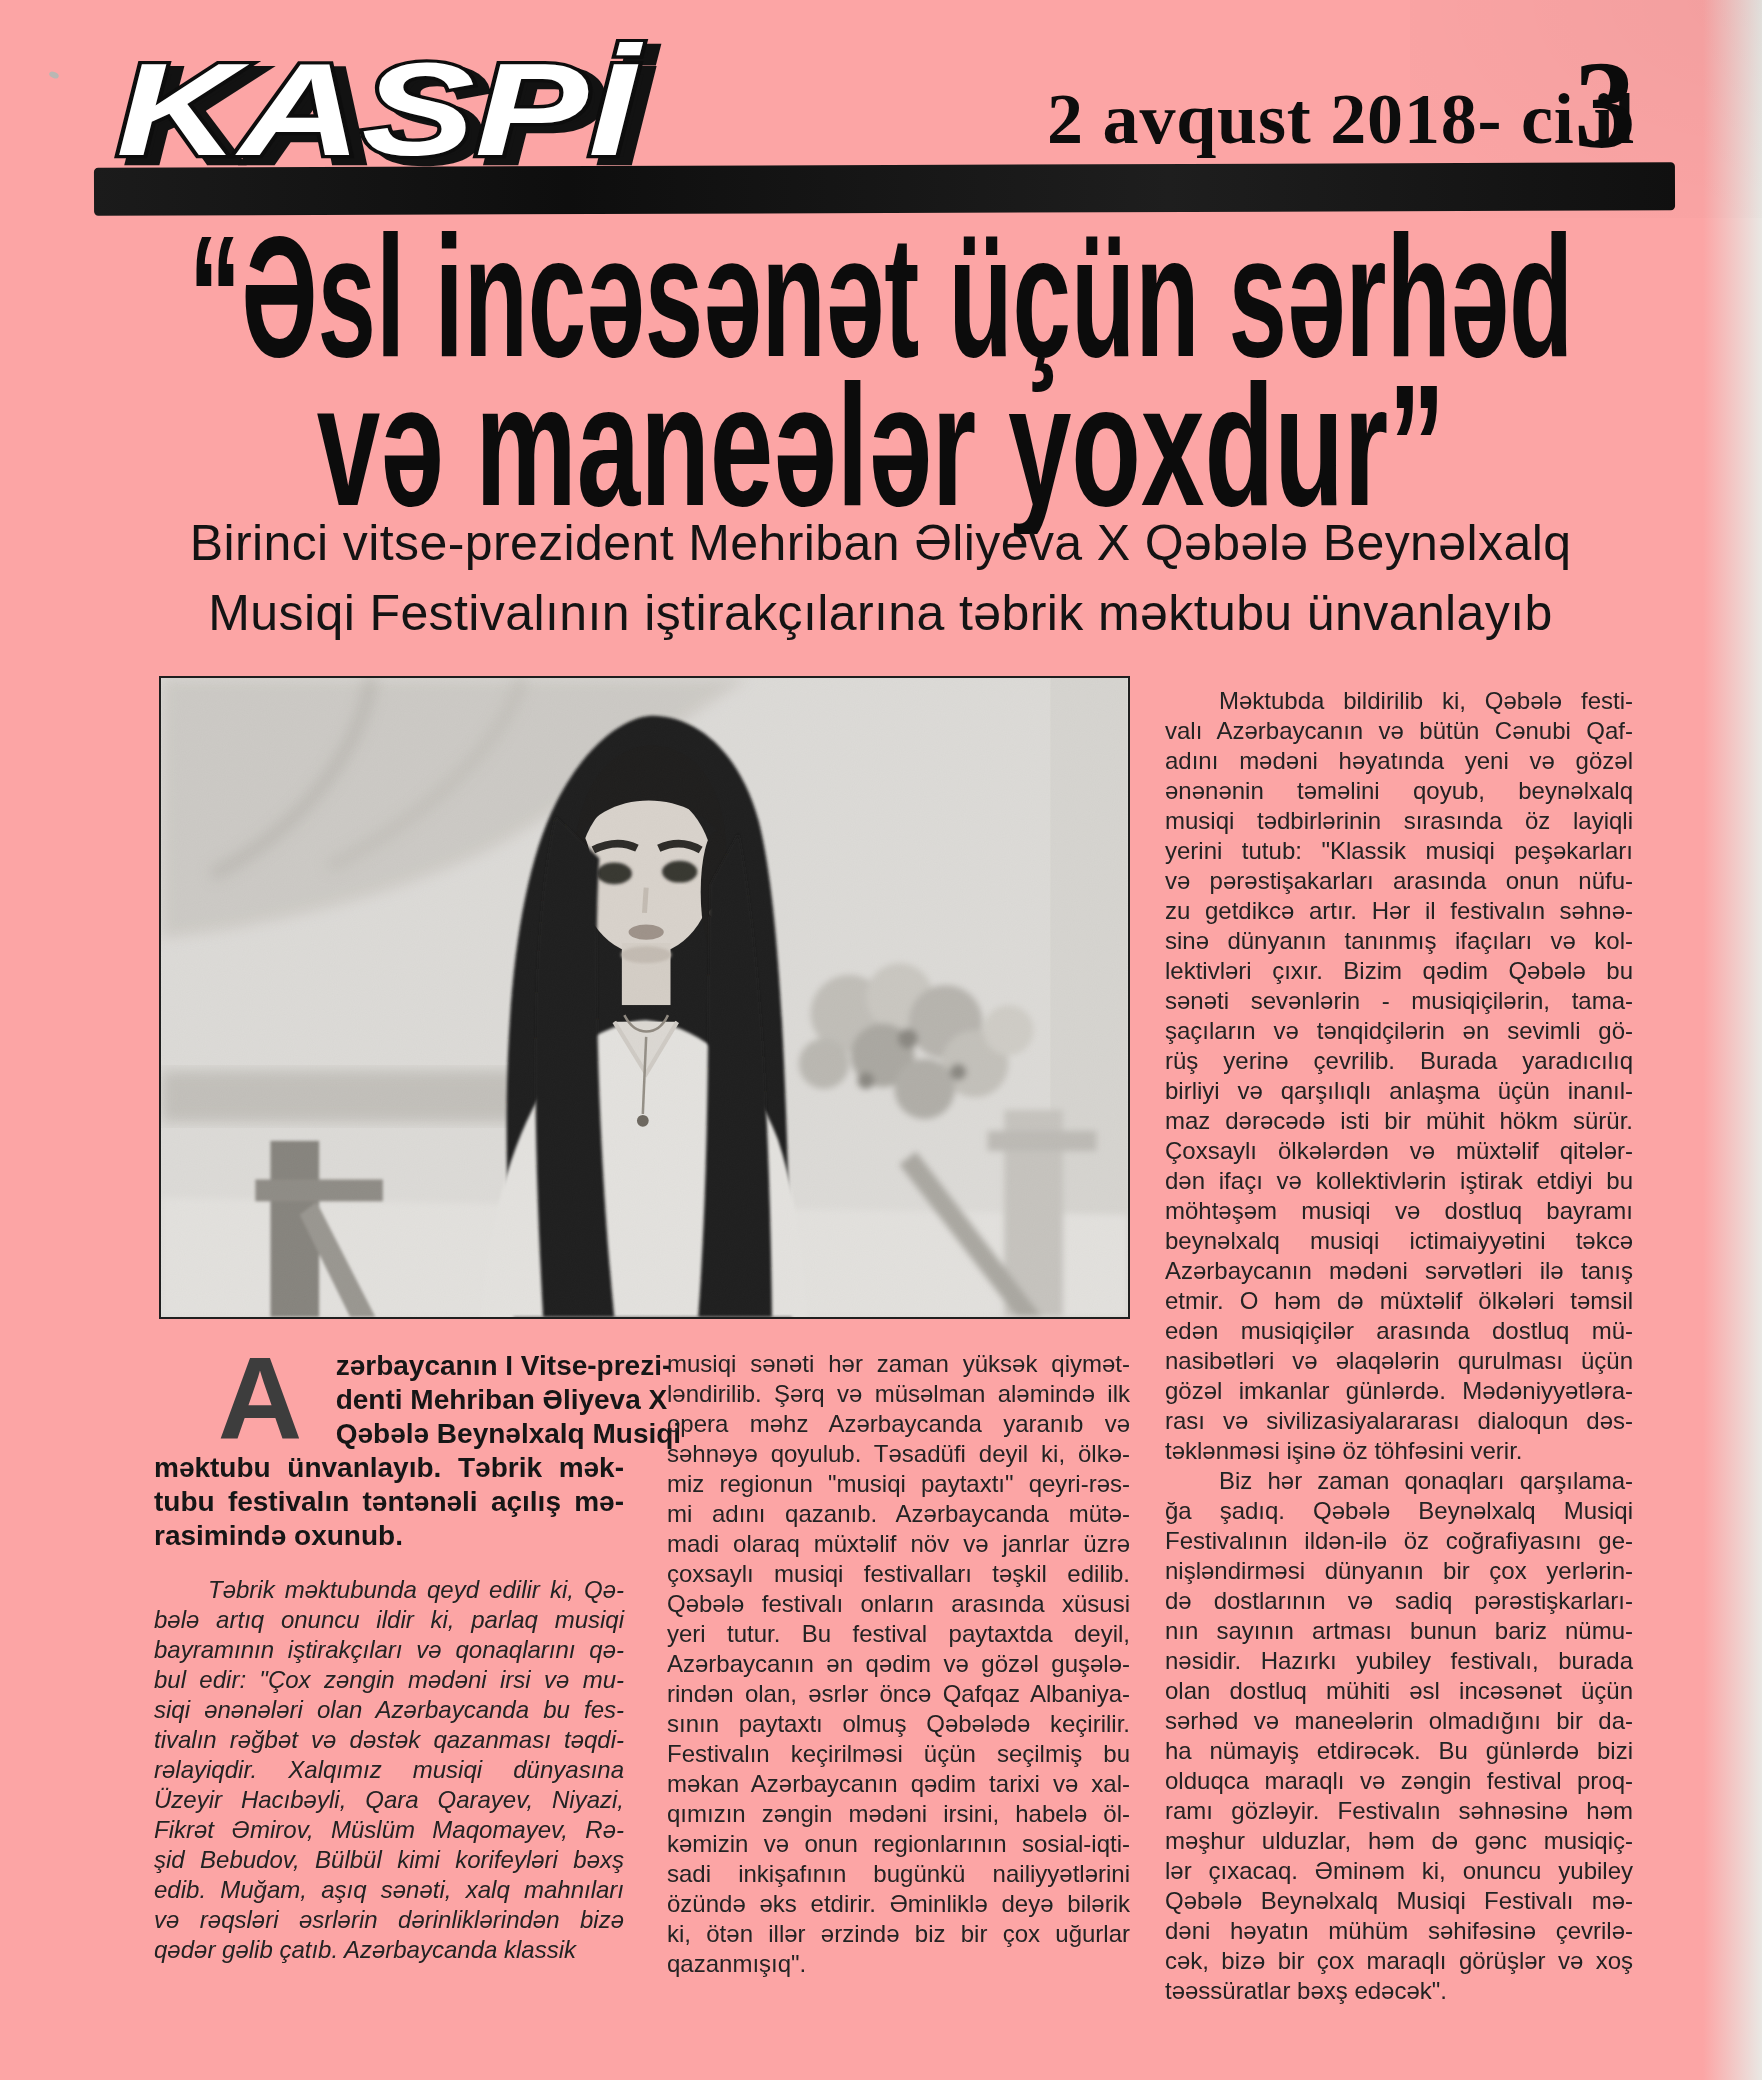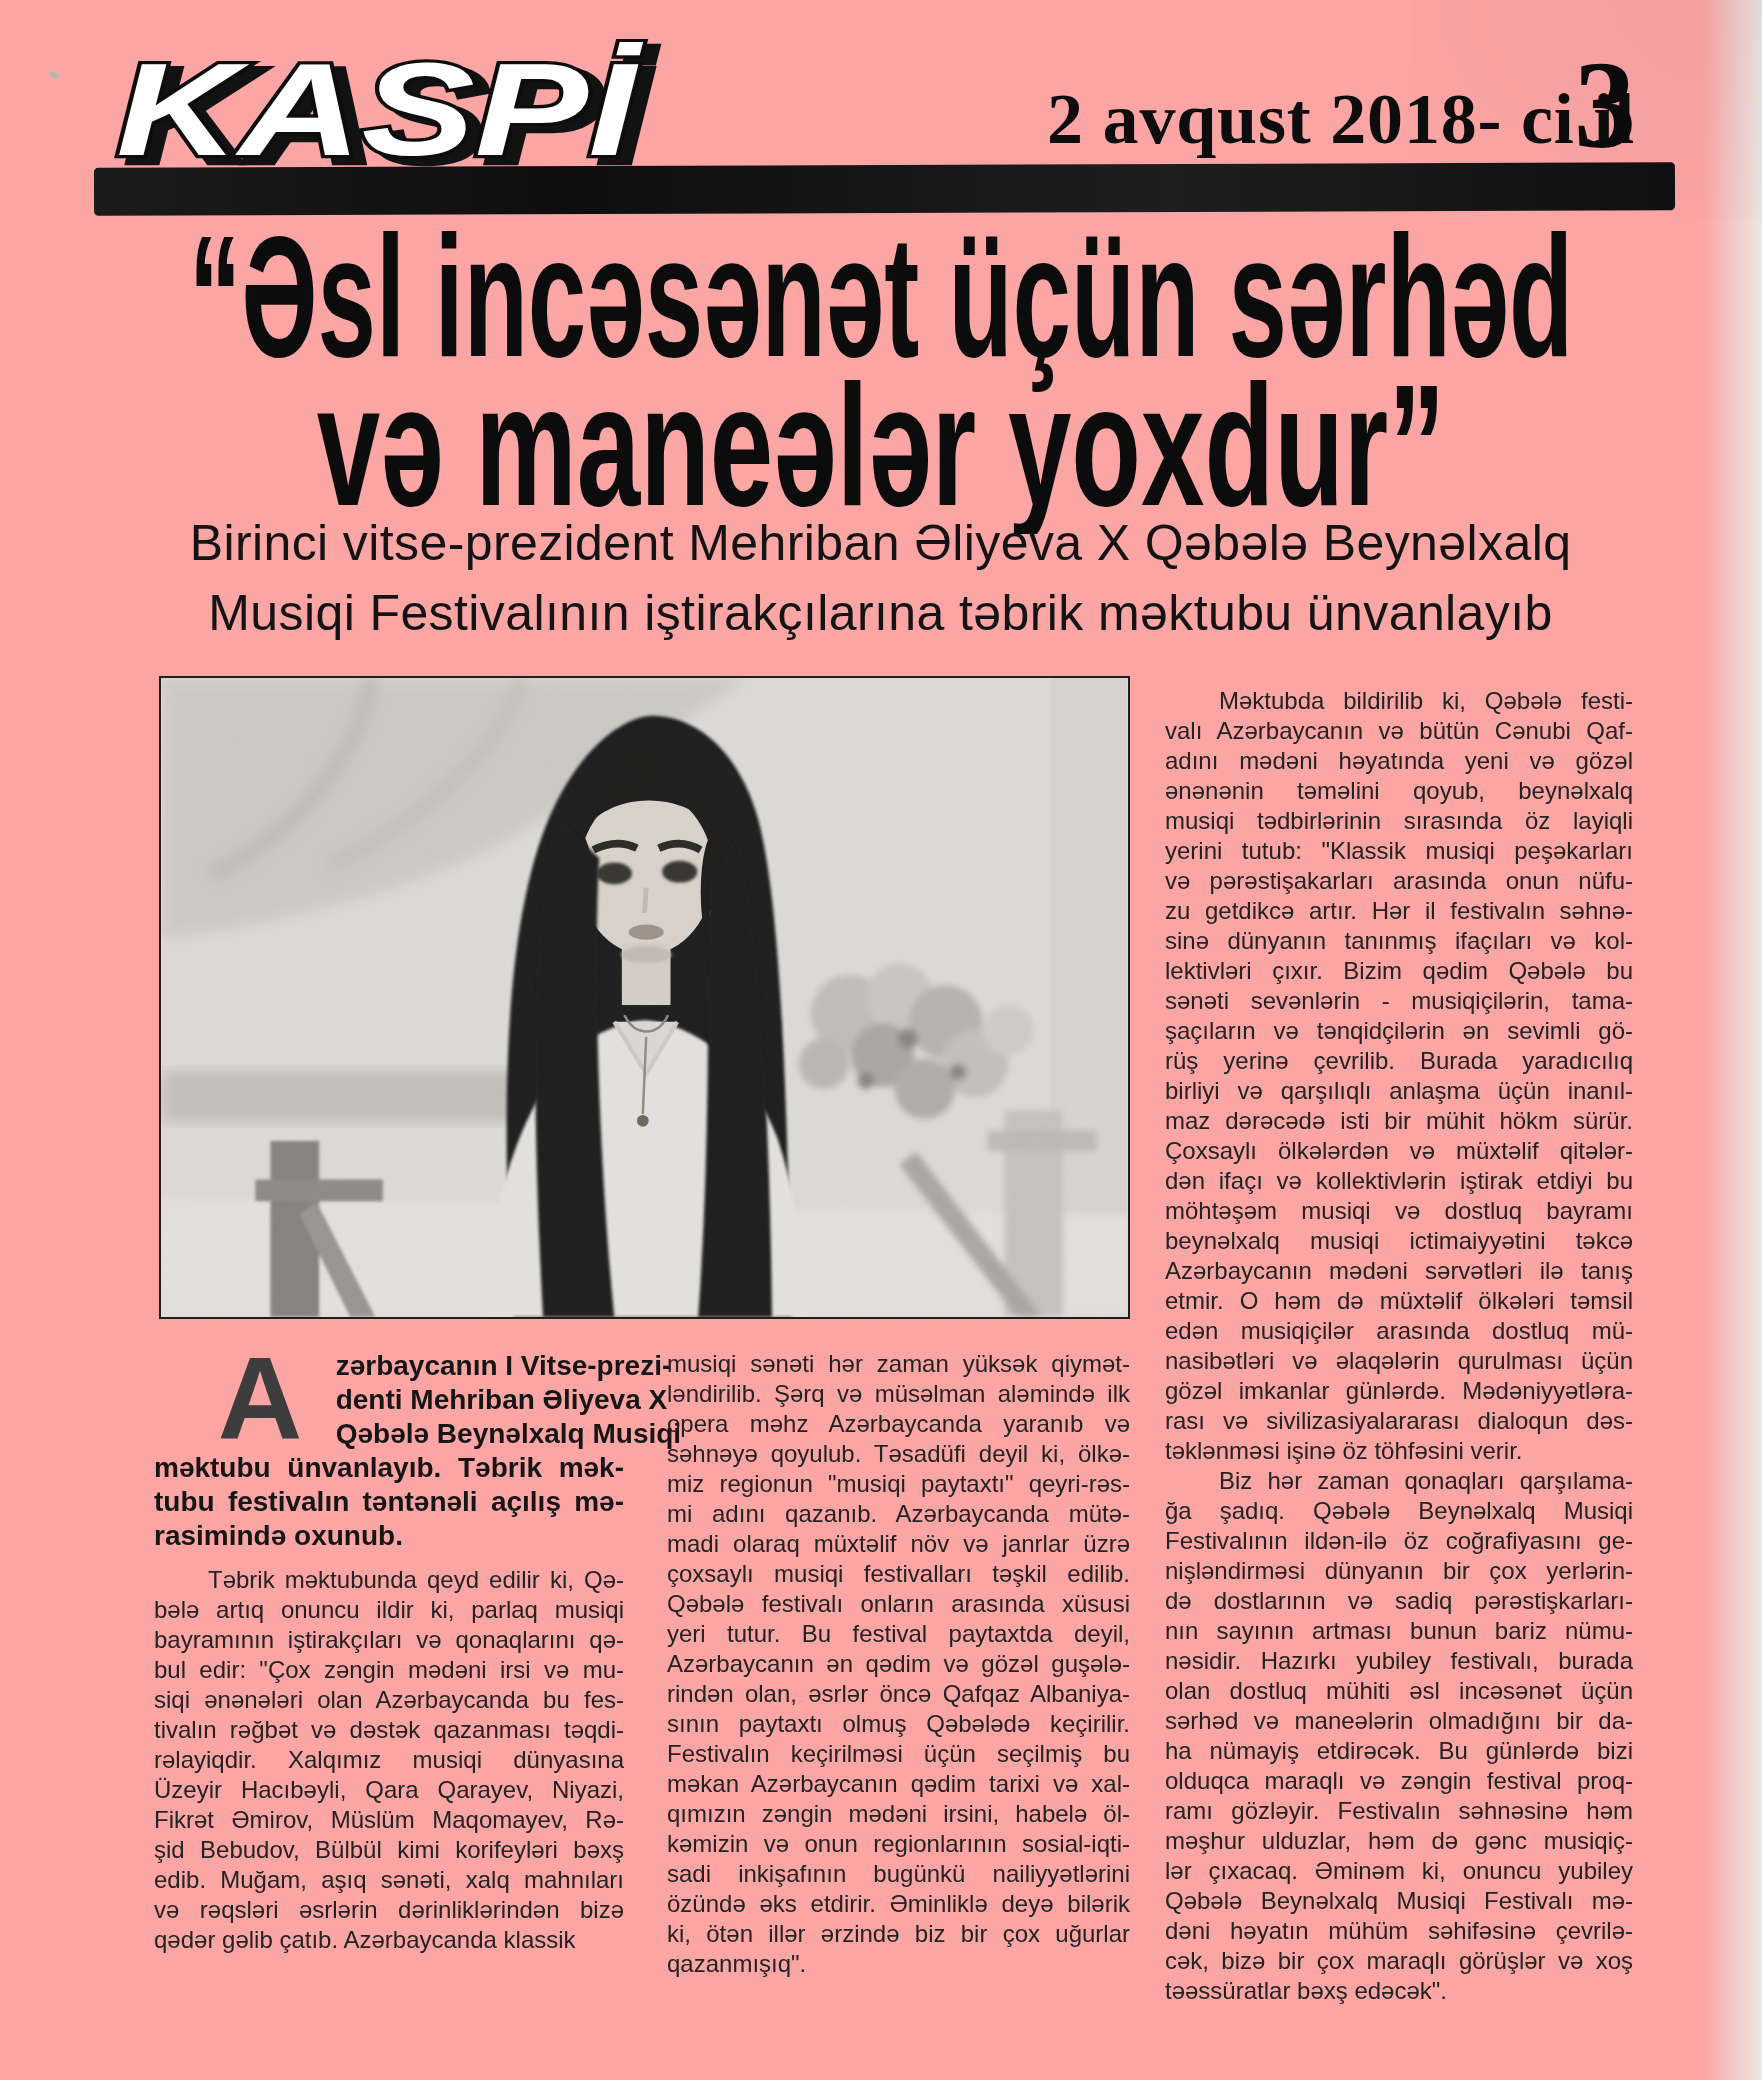--- a/index.html
+++ b/index.html
@@ -36,21 +36,21 @@
         border:2.5px solid #1f1f1f;background:#ebe9e5;}
 
   
   .col{position:absolute;font-size:24px;line-height:30px;color:#232323;}
   .line{white-space:nowrap;text-align:justify;text-align-last:justify;}
   .para .line:last-child{text-align-last:left;}
   .para.indent .line:first-child{text-indent:54px;}
   .lead-box{font-weight:bold;font-size:28px;line-height:34px;color:#161616;}
   .dropcap{float:left;width:128px;margin:5px 11.7px 0 42px;font-size:117px;line-height:89px;
         font-weight:bold;text-align:center;color:#3d3d3d;}
-  .body-after-lead{margin-top:12px;}
+  .body-after-lead{margin-top:22px;font-style:italic;}
 </style>
 </head>
 <body>
 
 <div class="page">
 
   <div class="edge-right"></div>
   <div class="edge-topright"></div>
   <div class="speck"></div>
 

